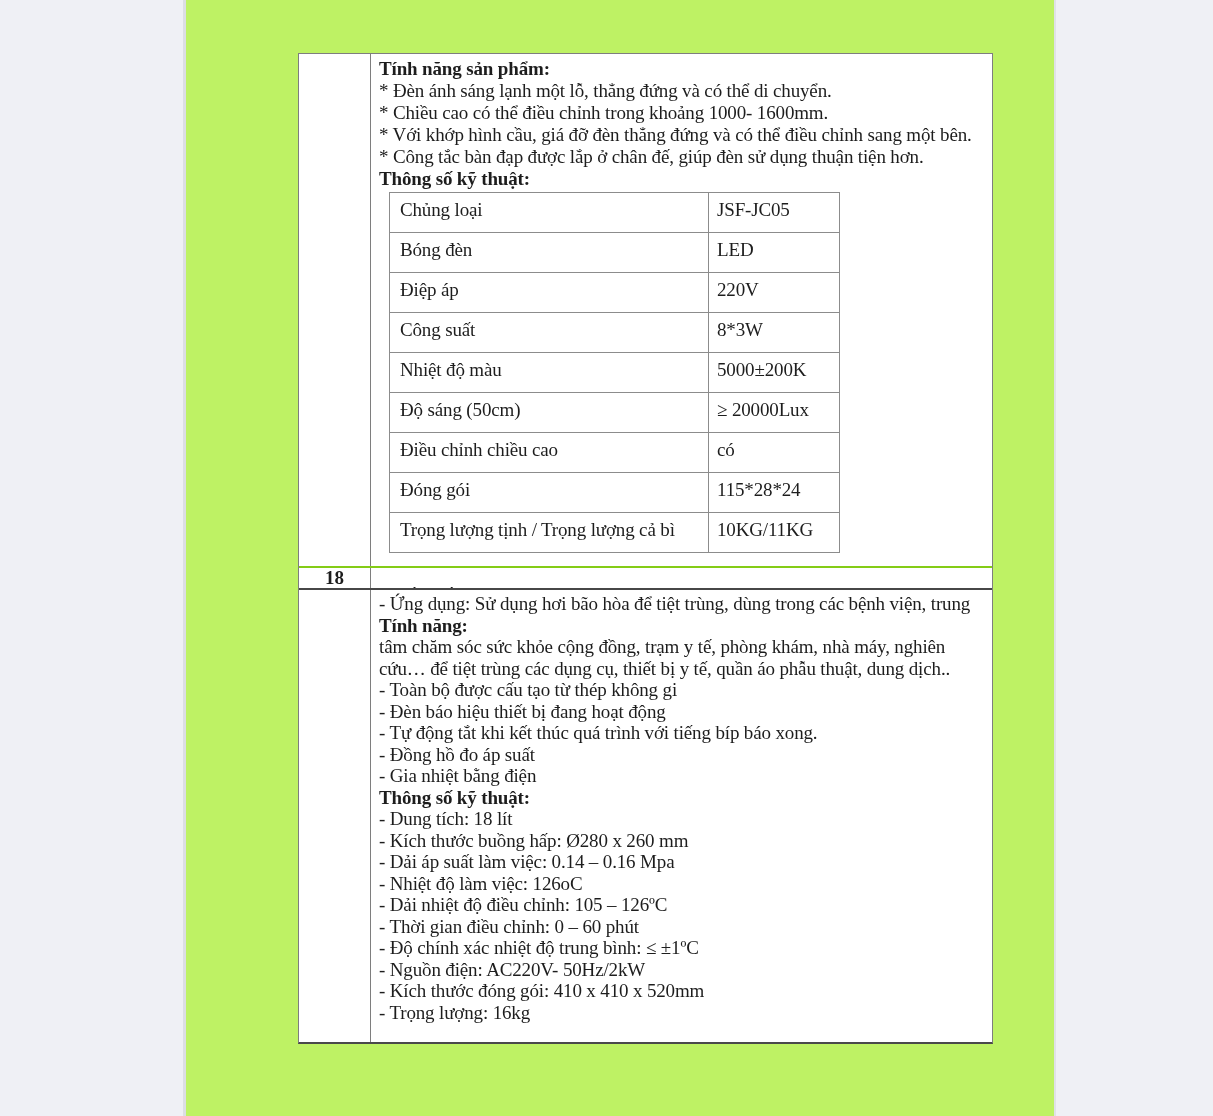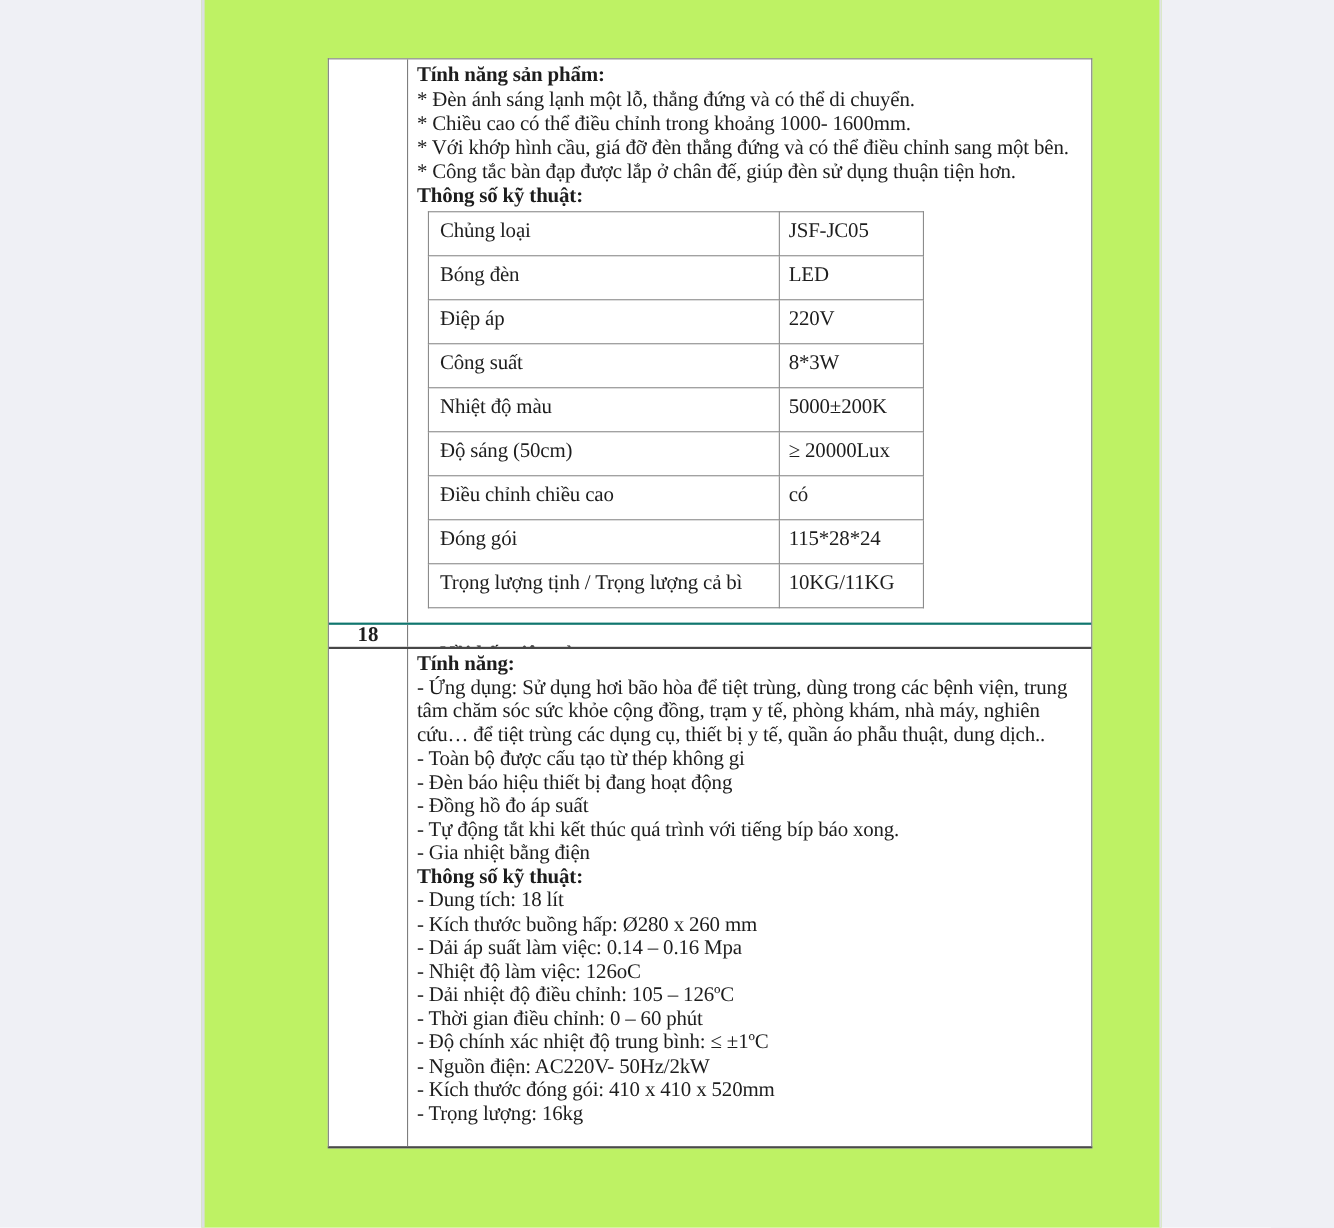--- a/index.html
+++ b/index.html
@@ -15,21 +15,21 @@
     border-left:3px solid #dcdee3;border-right:2px solid #e0e2e7;
   }
   .doc-table{
     position:absolute;left:112px;top:53px;width:695px;
     box-sizing:border-box;
     border:1px solid #7e7e7e;border-bottom:2px solid #4a4a4a;
     background:#ffffff;
   }
   .band{display:flex;box-sizing:border-box;}
   .band-a{height:512px;}
-  .band-b{height:24px;border-top:2px solid #0f766e;border-bottom:2px solid #474747;gap:21px;}
+  .band-b{height:24px;border-top:2px solid #84cc16;border-bottom:2px solid #474747;gap:21px;}
   .band-c{height:452px;}
   .num-cell{
     width:72px;flex:none;box-sizing:border-box;
     border-right:1px solid #7e7e7e;
     text-align:center;font-weight:bold;font-size:19px;line-height:20px;
   }
   .content-cell{
     flex:1;min-width:0;box-sizing:border-box;
     padding:4px 6px 0 8px;overflow:hidden;
   }
@@ -117,28 +117,28 @@
     </div>
 
     <div class="band band-b">
       <div class="num-cell">18</div>
       <div class="content-cell row-title" style="padding-top:17px;">Nồi hấp tiệt trùng</div>
     </div>
 
     <div class="band band-c">
       <div class="num-cell"></div>
       <div class="content-cell" style="padding-top:3px;">
+        <div class="line">- Ứng dụng: Sử dụng hơi bão hòa để tiệt trùng, dùng trong các bệnh viện, trung</div>
         <div class="line heading">Tính năng:</div>
-        <div class="line">- Ứng dụng: Sử dụng hơi bão hòa để tiệt trùng, dùng trong các bệnh viện, trung</div>
         <div class="line">tâm chăm sóc sức khỏe cộng đồng, trạm y tế, phòng khám, nhà máy, nghiên</div>
         <div class="line">cứu… để tiệt trùng các dụng cụ, thiết bị y tế, quần áo phẫu thuật, dung dịch..</div>
         <div class="line">- Toàn bộ được cấu tạo từ thép không gi</div>
         <div class="line">- Đèn báo hiệu thiết bị đang hoạt động</div>
+        <div class="line">- Tự động tắt khi kết thúc quá trình với tiếng bíp báo xong.</div>
         <div class="line">- Đồng hồ đo áp suất</div>
-        <div class="line">- Tự động tắt khi kết thúc quá trình với tiếng bíp báo xong.</div>
         <div class="line">- Gia nhiệt bằng điện</div>
         <div class="line heading">Thông số kỹ thuật:</div>
         <div class="line">- Dung tích: 18 lít</div>
         <div class="line">- Kích thước buồng hấp: Ø280 x 260 mm</div>
         <div class="line">- Dải áp suất làm việc: 0.14 – 0.16 Mpa</div>
         <div class="line">- Nhiệt độ làm việc: 126oC</div>
         <div class="line">- Dải nhiệt độ điều chỉnh: 105 – 126ºC</div>
         <div class="line">- Thời gian điều chỉnh: 0 – 60 phút</div>
         <div class="line">- Độ chính xác nhiệt độ trung bình: ≤ ±1ºC</div>
         <div class="line">- Nguồn điện: AC220V- 50Hz/2kW</div>

